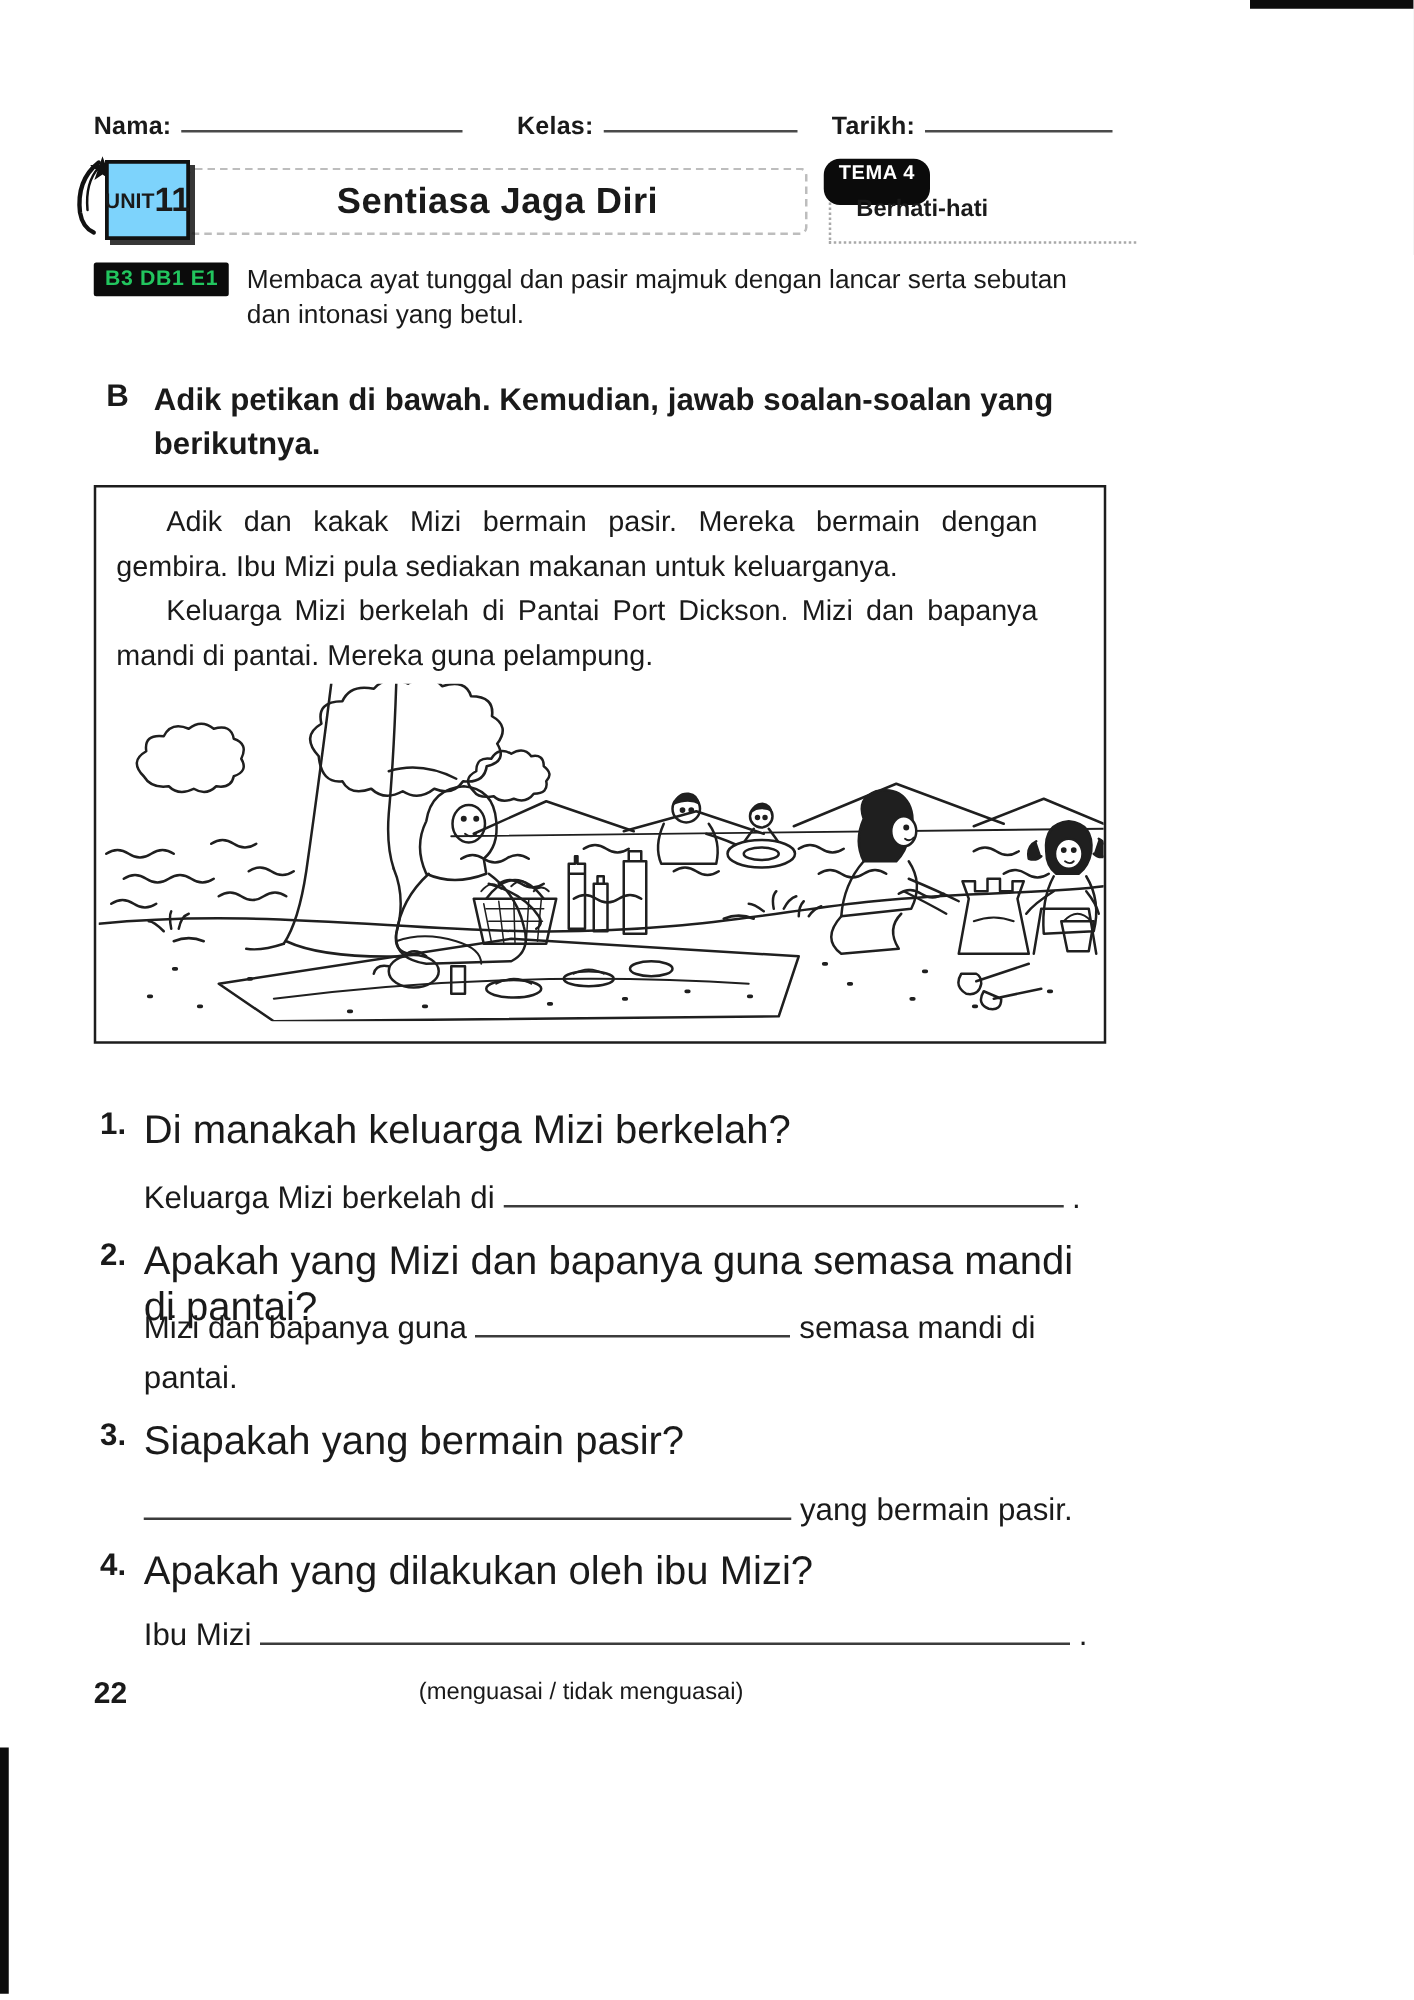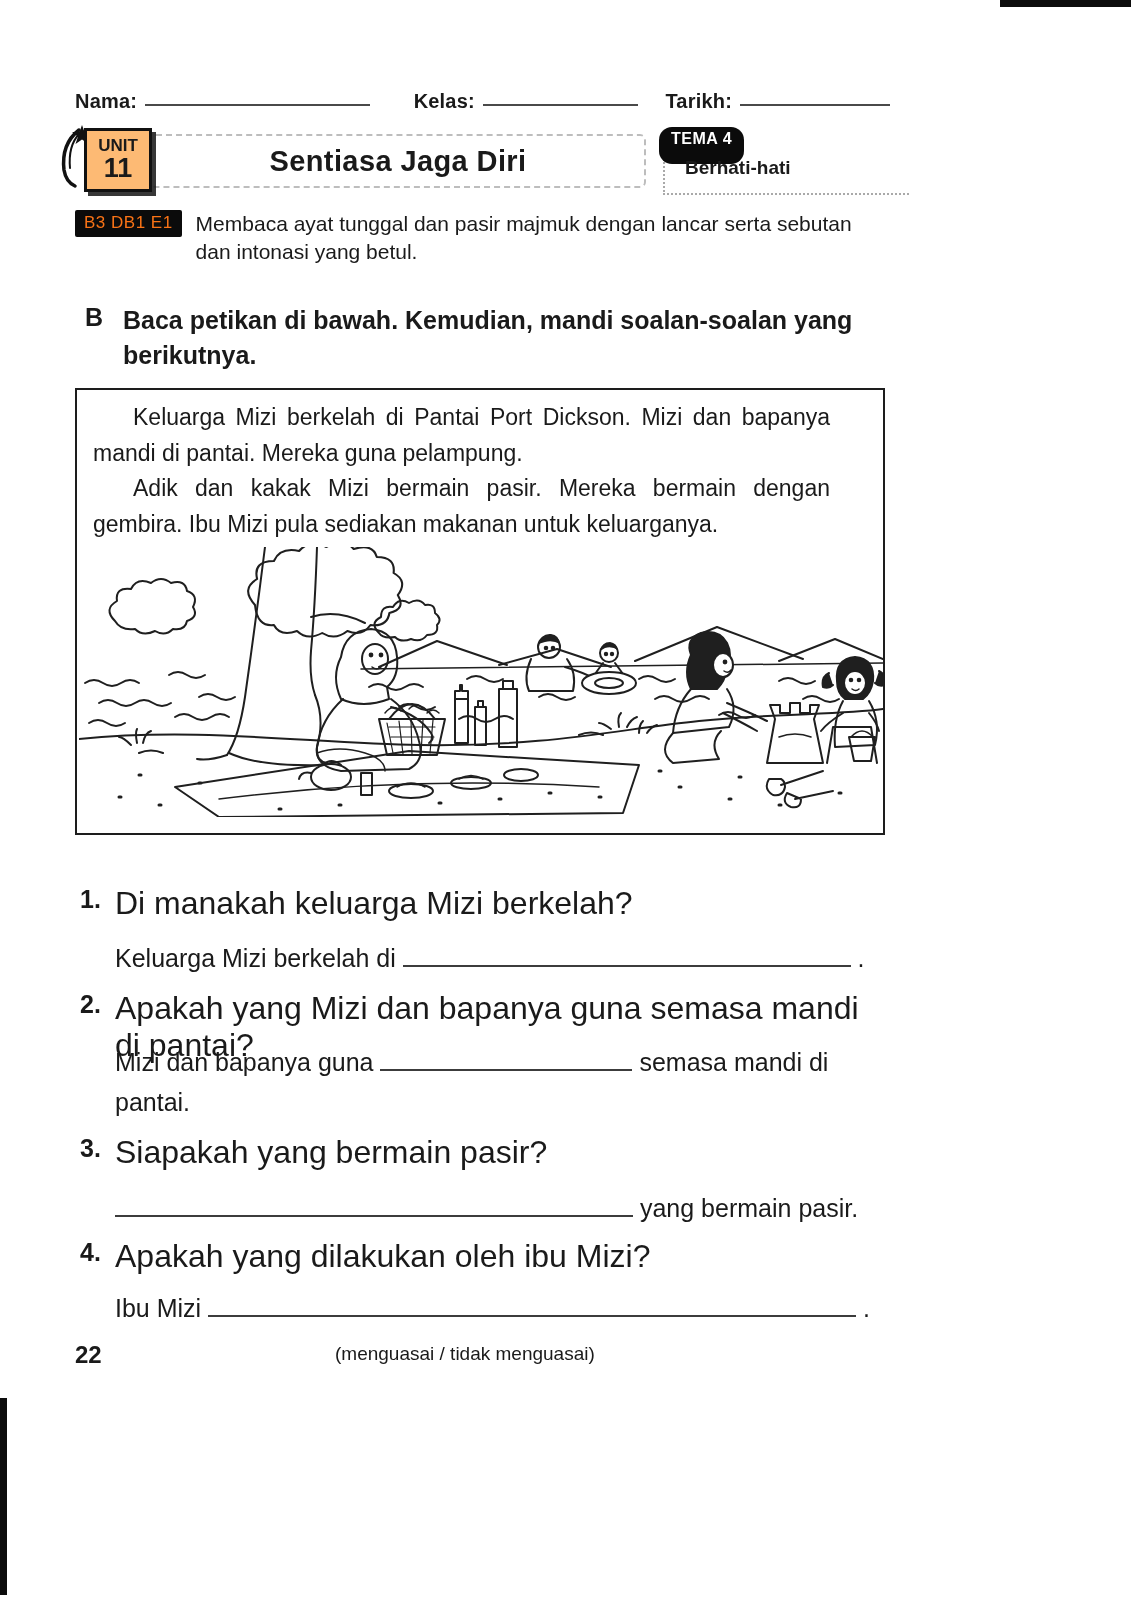--- a/index.html
+++ b/index.html
@@ -18,22 +18,22 @@
   .hdr .fld{display:flex;align-items:flex-start;}
   .hdr .lbl{white-space:nowrap;}
   .hdr .wline{border-bottom:2px solid #4a4a4a;height:14px;margin-left:8px;}
   .w1{width:225px;} .w2{width:155px;} .w3{width:150px;}
   .sp1{width:60px;} .sp2{width:38px;}
 
   
   .unit-swoosh{position:absolute;left:55px;top:124px;}
   .unit-box{
     position:absolute;left:84px;top:128px;width:62px;height:58px;
-    border:3px solid #111;background:#fdba74;box-shadow:4px 4px 0 rgba(20,20,20,.85);
-    display:flex;flex-direction:column;align-items:center;justify-content:center;z-index:2;
+    border:3px solid #111;background:#7dd3fc;box-shadow:4px 4px 0 rgba(20,20,20,.85);
+    display:flex;flex-direction:row;align-items:center;justify-content:center;z-index:2;
   }
   .unit-box .u1{font-size:17px;font-weight:800;line-height:1;}
   .unit-box .u2{font-size:27px;font-weight:800;line-height:1.05;}
   .title-banner{
     position:absolute;left:150px;top:134px;width:492px;height:50px;
     border:2px dashed #bdbdbd;border-radius:6px;
     display:flex;align-items:center;justify-content:center;
   }
   .title-banner .title{font-size:29px;font-weight:800;letter-spacing:.4px;}
   .tema-wrap{position:absolute;left:663px;top:143px;width:244px;height:50px;
@@ -41,21 +41,21 @@
   .tema-badge{
     position:absolute;left:-6px;top:-16px;background:#0b0b0b;color:#fff;
     border-radius:13px;padding:3px 12px 16px;font-size:16px;font-weight:800;letter-spacing:.5px;
   }
   .tema-sub{position:absolute;left:20px;top:14px;font-size:19px;font-weight:800;}
 
   
   .objectives{position:absolute;left:75px;top:210px;width:815px;}
   .obj-row{display:flex;align-items:flex-start;margin-bottom:9px;}
   .obj-badge{
-    flex:0 0 auto;background:#0b0b0b;color:#f97316;font-weight:400;font-size:17px;
+    flex:0 0 auto;background:#0b0b0b;color:#22c55e;font-weight:700;font-size:17px;
     padding:3px 9px 4px;border-radius:2px;letter-spacing:.5px;margin-right:14px;white-space:nowrap;
   }
   .obj-text{font-size:21px;line-height:1.35;width:700px;}
 
   
   .sectionB{position:absolute;left:85px;top:303px;width:810px;display:flex;}
   .sectionB .bLetter{font-size:25px;font-weight:800;width:38px;flex:0 0 auto;}
   .sectionB .bText{font-size:25px;font-weight:800;line-height:1.4;width:772px;}
 
   
@@ -126,26 +126,26 @@
 
   <div class="objectives">
     <div class="obj-row">
       <span class="obj-badge">B3 DB1 E1</span>
       <span class="obj-text">Membaca ayat tunggal dan pasir majmuk dengan lancar serta sebutan dan intonasi yang betul.</span>
     </div>
   </div>
 
   <div class="sectionB">
     <span class="bLetter">B</span>
-    <span class="bText">Baca petikan di bawah. Kemudian, mandi soalan-soalan yang berikutnya.</span>
+    <span class="bText">Adik petikan di bawah. Kemudian, jawab soalan-soalan yang berikutnya.</span>
   </div>
 
   <div class="passage-box">
+    <p>Adik dan kakak Mizi bermain pasir. Mereka bermain dengan gembira. Ibu Mizi pula sediakan makanan untuk keluarganya.</p>
     <p>Keluarga Mizi berkelah di Pantai Port Dickson. Mizi dan bapanya mandi di pantai. Mereka guna pelampung.</p>
-    <p>Adik dan kakak Mizi bermain pasir. Mereka bermain dengan gembira. Ibu Mizi pula sediakan makanan untuk keluarganya.</p>
 
     <svg class="illustration" width="804" height="270" viewBox="0 0 804 270">
       <g stroke="#1f1f1f" stroke-width="2" fill="none" stroke-linecap="round" stroke-linejoin="round">
 
         <path d="M300 120 L358 94 L428 118"></path>
         <path d="M420 118 L478 102 L532 120"></path>
         <path d="M556 114 L638 80 L724 112"></path>
         <path d="M700 114 L756 92 L804 112"></path>
 
         <path d="M282 122 Q540 118 804 116" stroke-width="1.5"></path>

